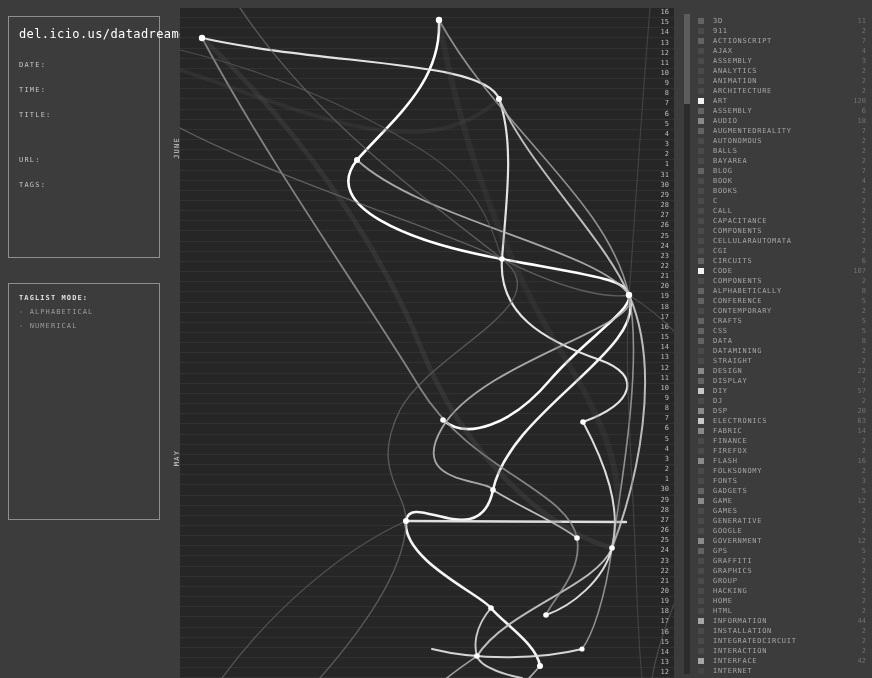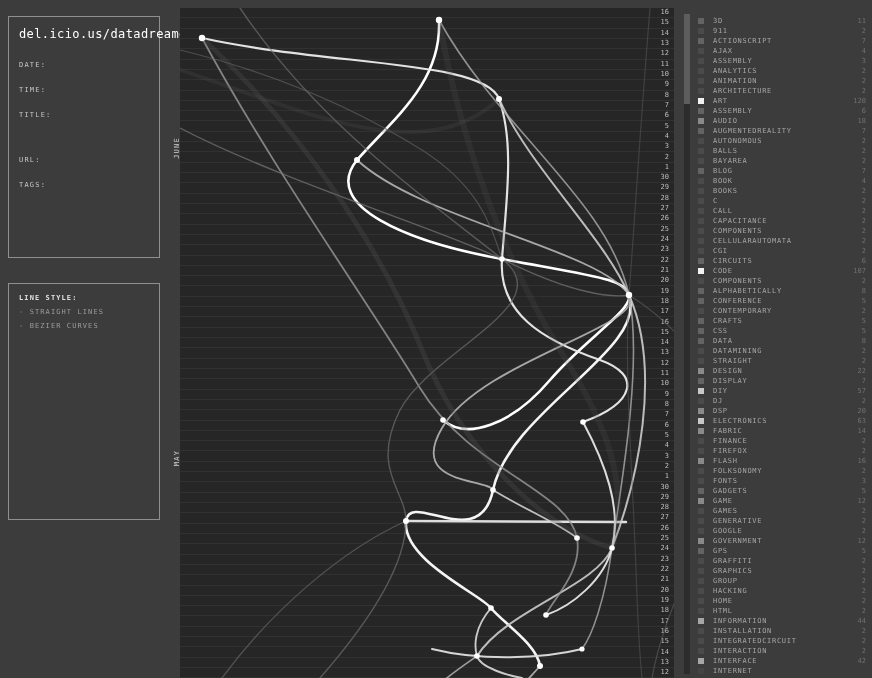--- a/index.html
+++ b/index.html
@@ -54,23 +54,23 @@
     <div class="field">DATE:</div>
     <div class="field">TIME:</div>
     <div class="field">TITLE:</div>
     <div class="field">URL:</div>
     <div class="field">TAGS:</div>
   </section>
 
   <section class="panel controls-panel">
     <div>
         <div class="ctl-group">
-          <div class="ctl-heading">LINE STYLE:</div>
-          <div class="ctl-option">- STRAIGHT LINES</div>
-          <div class="ctl-option">- BEZIER CURVES</div>
+          <div class="ctl-heading">TAGLIST MODE:</div>
+          <div class="ctl-option">- ALPHABETICAL</div>
+          <div class="ctl-option">- NUMERICAL</div>
         </div>
       </div>
   </section>
 
   <div class="viz-area">
     <div class="timeline-grid">
         <div class="viz-row">
           <span class="day-num">16</span>
         </div>
         <div class="viz-row">
@@ -110,20 +110,23 @@
           <span class="day-num">4</span>
         </div>
         <div class="viz-row">
           <span class="day-num">3</span>
         </div>
         <div class="viz-row">
           <span class="day-num">2</span>
         </div>
         <div class="viz-row">
           <span class="day-num">1</span>
+        </div>
+        <div class="viz-row">
+          <span class="day-num">31</span>
         </div>
         <div class="viz-row">
           <span class="day-num">30</span>
         </div>
         <div class="viz-row">
           <span class="day-num">29</span>
         </div>
         <div class="viz-row">
           <span class="day-num">28</span>
         </div>

